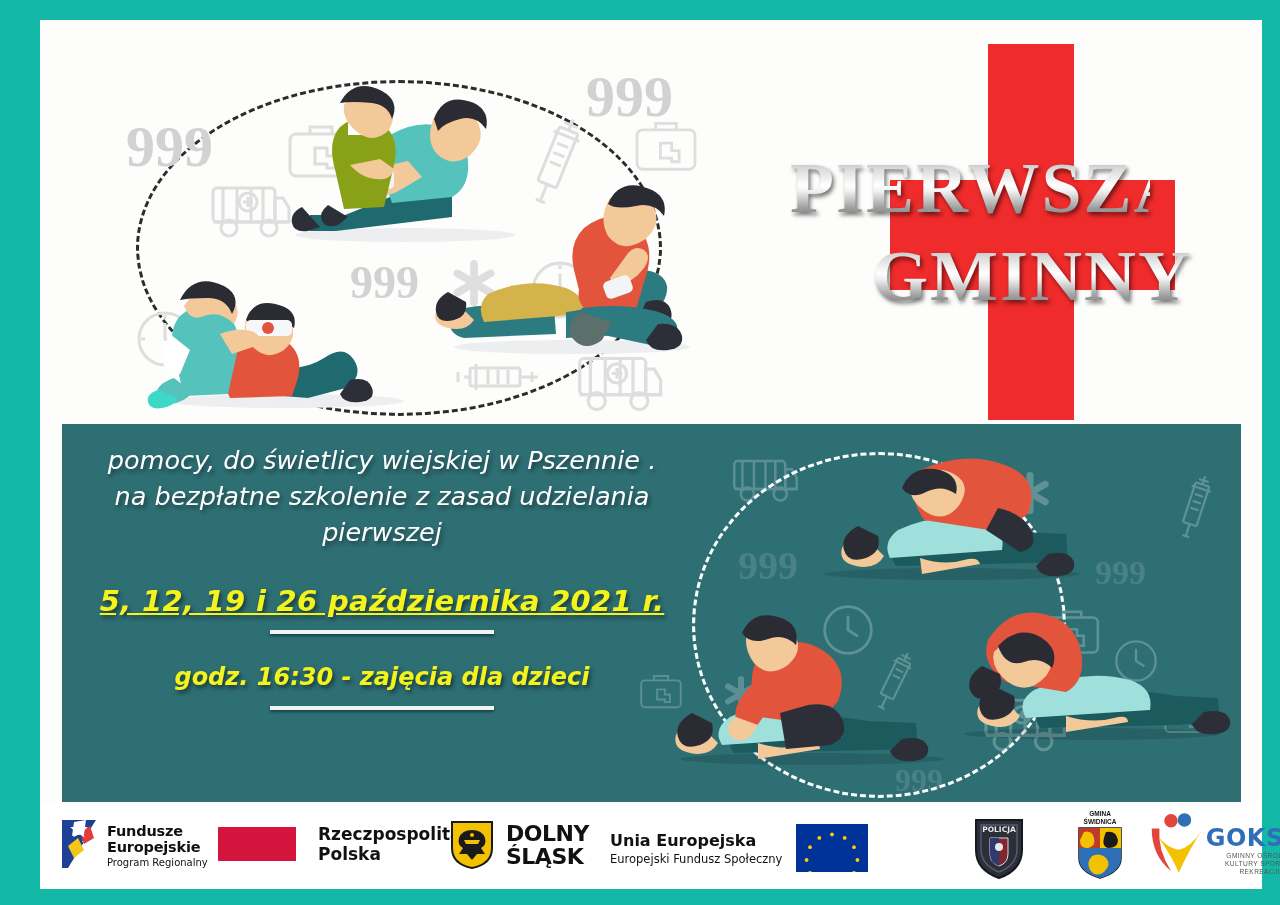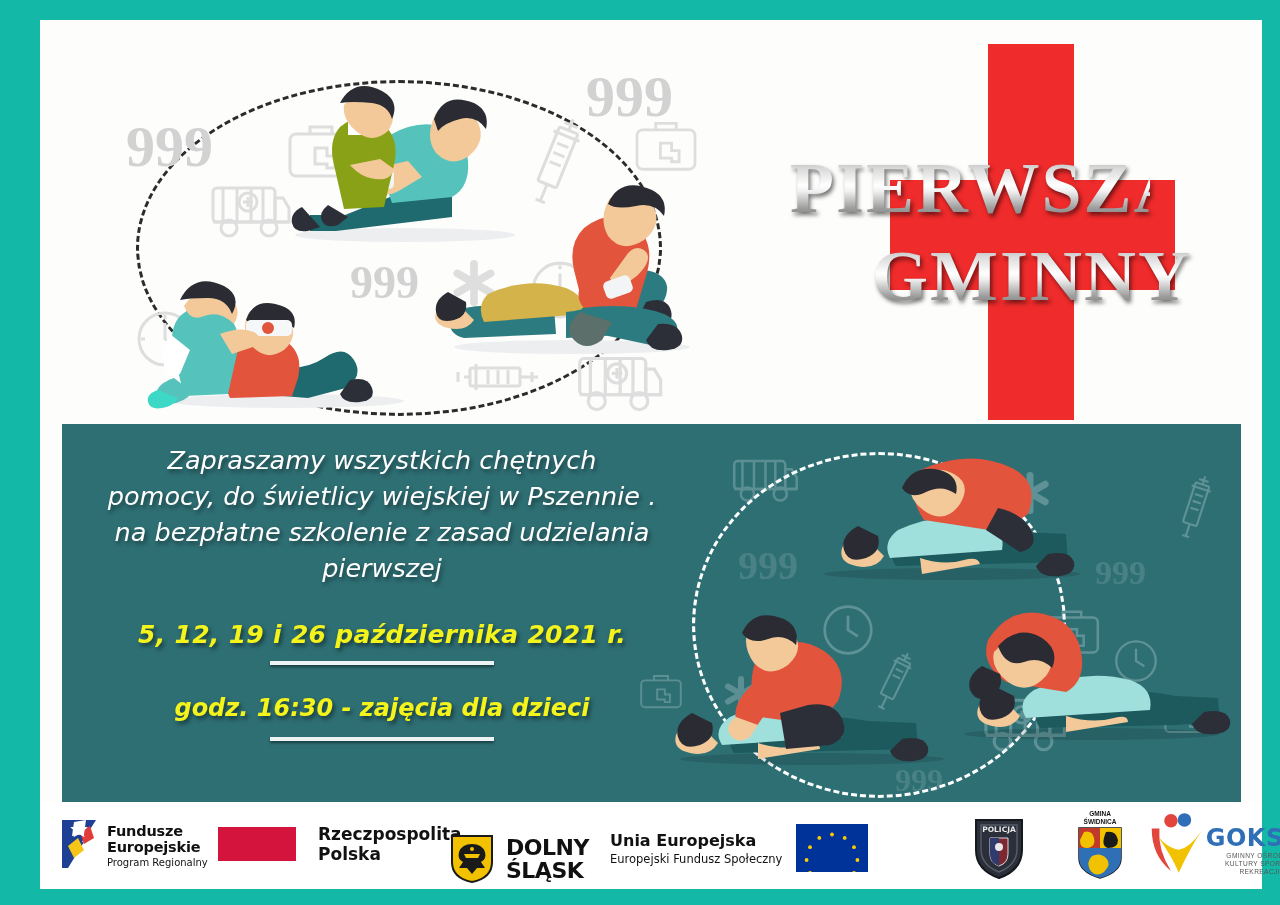--- a/index.html
+++ b/index.html
@@ -60,21 +60,21 @@
     color:#ffffff;font-size:25.5px;line-height:36px;font-style:italic;
     font-family:"DejaVu Sans",sans-serif;font-weight:400;
     text-shadow:2px 3px 4px rgba(0,0,0,.45);
     padding:0 6px;
   }
   .yellow{
     color:#f4f41c;font-weight:bold;font-style:italic;
     font-family:"DejaVu Sans",sans-serif;
     text-shadow:2px 3px 4px rgba(0,0,0,.5);
   }
-  .dates{font-size:25px;margin-top:34px;letter-spacing:.3px;}
+  .dates{font-size:29px;margin-top:34px;letter-spacing:.3px;text-decoration:underline;}
   .rule{height:4px;background:#eef3f4;width:224px;margin:12px auto 0 auto;
         box-shadow:0 2px 3px rgba(0,0,0,.45);}
   .hours{font-size:24px;line-height:33px;margin-top:27px;}
 
   
   .footer{position:absolute;left:0;top:782px;width:1222px;height:87px;background:#ffffff;}
   .logo{position:absolute;display:flex;align-items:center;}
   .ltxt{font-family:"DejaVu Sans",sans-serif;color:#111;}
 
   .fe-name{font-size:14.5px;font-weight:700;line-height:16px;letter-spacing:-.2px;}
@@ -452,21 +452,20 @@
           <path d="M124 112 q26 8 48 2 q14 -4 14 4 l-62 10 Z" fill="#f3c99a"></path>
 
           <path d="M46 36 q22 -34 56 -26 q34 8 38 44 q2 24 -16 34 l-60 -10 q-26 -18 -18 -42 Z" fill="#e2543c"></path>
           <path d="M52 48 q24 -26 48 -10 q18 14 4 34 q-18 20 -38 6 q-18 -14 -14 -30 Z" fill="#f3c99a"></path>
           <path d="M56 42 q20 -22 44 -8 q18 12 10 30 q-12 -12 -28 -6 q-18 6 -26 -16 Z" fill="#2b2b33"></path>
           <path d="M40 62 q-16 10 -12 24 q6 14 22 6 q12 -8 8 -22 Z" fill="#2b2b33"></path>
         </svg>
       </div>
 
       <div class="txtcol">
-        <div class="lead">Zapraszamy wszystkich chętnych</div>
         <div class="lead">pomocy, do świetlicy wiejskiej w Pszennie .</div>
         <div class="lead">na bezpłatne szkolenie z zasad udzielania pierwszej</div>
 
         <div class="yellow dates">5, 12, 19 i 26 października 2021 r.</div>
         <div class="rule"></div>
 
         <div class="yellow hours">godz. 16:30 - zajęcia dla dzieci</div>
         <div class="rule"></div>
 
       </div>
@@ -491,21 +490,21 @@
       </div>
 
       <div class="logo" style="left:178px;top:22px;">
         <div style="width:78px;height:34px;background:#d4143c;"></div>
         <div style="margin-left:22px;">
           <div class="ltxt rp-name">Rzeczpospolita</div>
           <div class="ltxt rp-name">Polska</div>
         </div>
       </div>
 
-      <div class="logo" style="left:410px;top:32px;justify-content:space-between;">
+      <div class="logo" style="left:410px;top:18px;justify-content:space-between;">
         <svg width="44" height="50" viewBox="0 0 44 50">
           <path d="M2 2 h40 v26 q0 16 -20 20 q-20 -4 -20 -20 z" fill="#f2c200" stroke="#1a1a1a" stroke-width="2"></path>
           <path d="M22 10 q-10 0 -13 8 q-2 7 4 10 l-4 6 h8 l5 6 l5 -6 h8 l-4 -6 q6 -3 4 -10 q-3 -8 -13 -8 z" fill="#1a1a1a"></path>
           <path d="M14 20 h16 l-2 4 h-12 z" fill="#f2c200"></path>
           <circle cx="22" cy="15" r="2" fill="#f2c200"></circle>
         </svg>
         <div style="margin-left:12px;">
           <div class="ltxt ds-name">DOLNY</div>
           <div class="ltxt ds-name">ŚLĄSK</div>
         </div>

